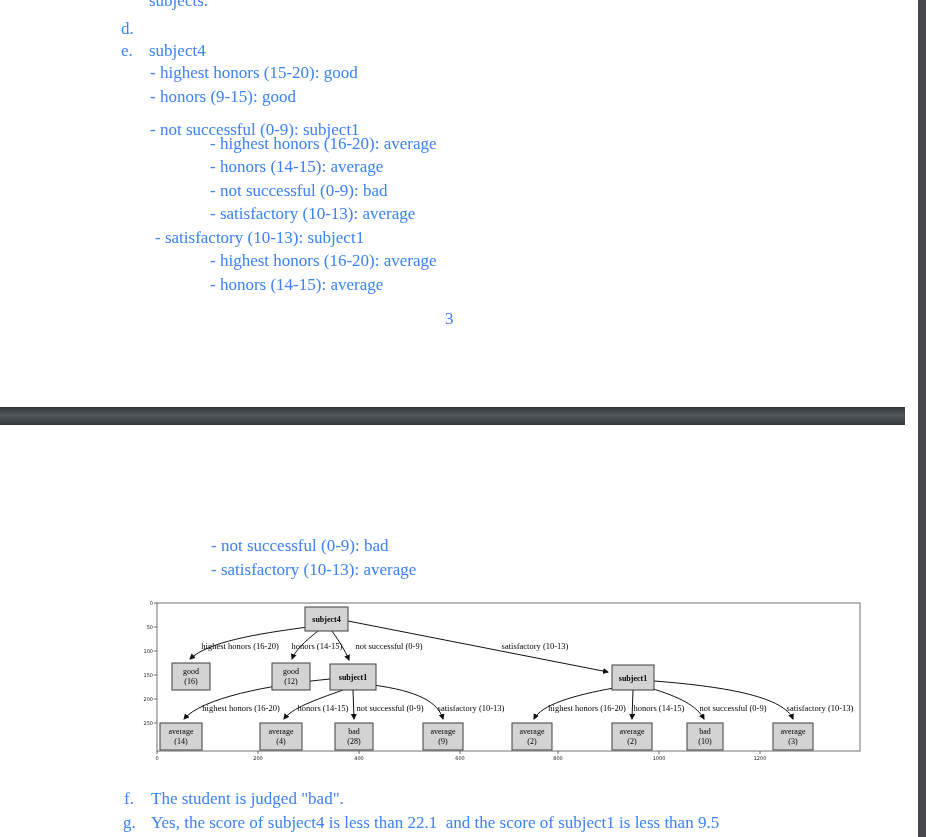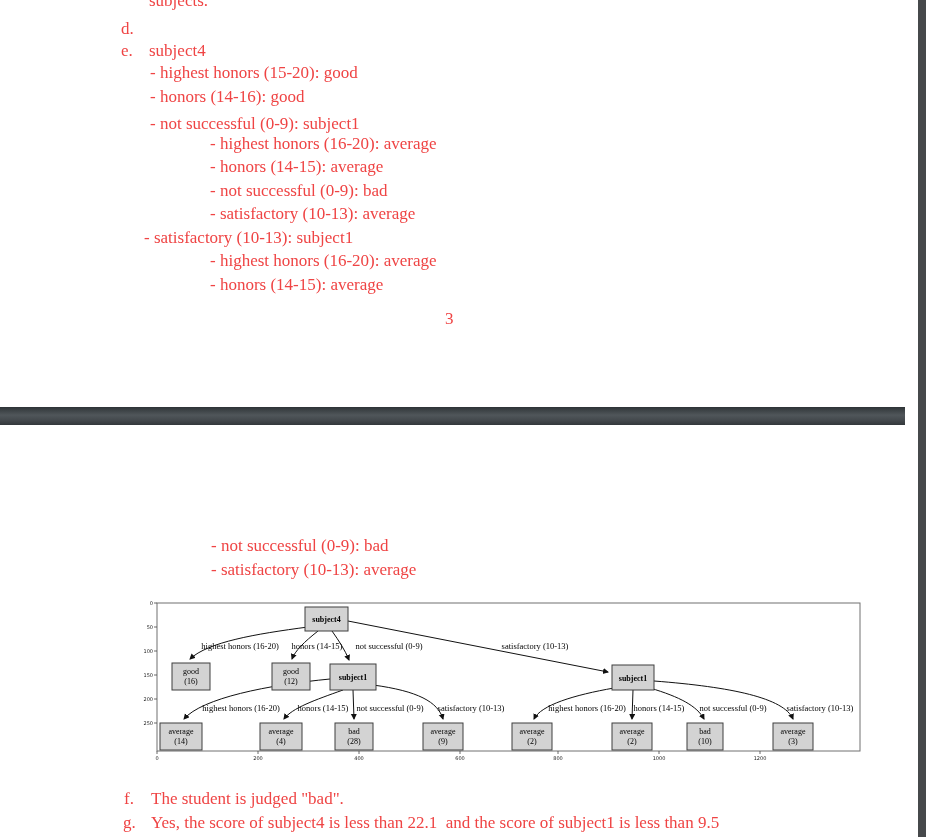--- a/index.html
+++ b/index.html
@@ -1,17 +1,17 @@
 <!DOCTYPE html>
 <html><head>
 <meta charset="utf-8">
 <style>
   html,body{margin:0;padding:0;background:#ffffff;}
   #stage{position:relative;width:926px;height:837px;overflow:hidden;
-         font-family:"Liberation Serif", serif;color:#ef4444;background:#fff;}
+         font-family:"Liberation Serif", serif;color:#3b82f6;background:#fff;}
   .page{position:absolute;left:0;background:#ffffff;overflow:hidden;}
   #page-top{top:0;width:918px;height:407px;}
   #page-bottom{top:425px;width:918px;height:412px;}
   #page-separator{position:absolute;left:0;top:407px;width:905px;height:18px;
       background:linear-gradient(to bottom,#2e3336 0%,#3a4043 15%,#50565a 45%,#43484c 75%,#33383b 100%);}
   #right-gutter{position:absolute;top:0;left:918px;width:8px;height:837px;background:#46494b;}
   .docline{position:absolute;font-size:17px;line-height:20px;white-space:pre;}
   .marker{position:absolute;font-size:17px;line-height:20px;}
   .pagenum{position:absolute;font-size:17px;}
   #figure-wrap{position:absolute;left:140px;top:173px;width:740px;height:172px;}
@@ -29,27 +29,27 @@
   <div class="page" id="page-top">
     <div class="docline" style="left:149px;top:-9px">subjects.</div>
 
     <div class="marker" style="left:121px;top:19px">d.</div>
     <div class="docline" style="left:149px;top:19px"></div>
 
     <div class="marker" style="left:121px;top:41px">e.</div>
     <div class="docline" style="left:149px;top:41px">subject4</div>
 
     <div class="docline" style="left:150px;top:63px">- highest honors (15-20): good</div>
-    <div class="docline" style="left:150px;top:87px">- honors (14-16): good</div>
-    <div class="docline" style="left:150px;top:114px">- not successful (0-9): subject1</div>
+    <div class="docline" style="left:150px;top:87px">- honors (9-15): good</div>
+    <div class="docline" style="left:150px;top:120px">- not successful (0-9): subject1</div>
     <div class="docline" style="left:210px;top:134px">- highest honors (16-20): average</div>
     <div class="docline" style="left:210px;top:157px">- honors (14-15): average</div>
     <div class="docline" style="left:210px;top:181px">- not successful (0-9): bad</div>
     <div class="docline" style="left:210px;top:204px">- satisfactory (10-13): average</div>
-    <div class="docline" style="left:144px;top:228px">- satisfactory (10-13): subject1</div>
+    <div class="docline" style="left:155px;top:228px">- satisfactory (10-13): subject1</div>
     <div class="docline" style="left:210px;top:251px">- highest honors (16-20): average</div>
     <div class="docline" style="left:210px;top:275px">- honors (14-15): average</div>
 
     <div class="pagenum" style="left:445px;top:309px">3</div>
   </div>
 
   <div id="page-separator"></div>
 
   <div class="page" id="page-bottom">
     <div class="docline" style="left:211px;top:111px">- not successful (0-9): bad</div>

